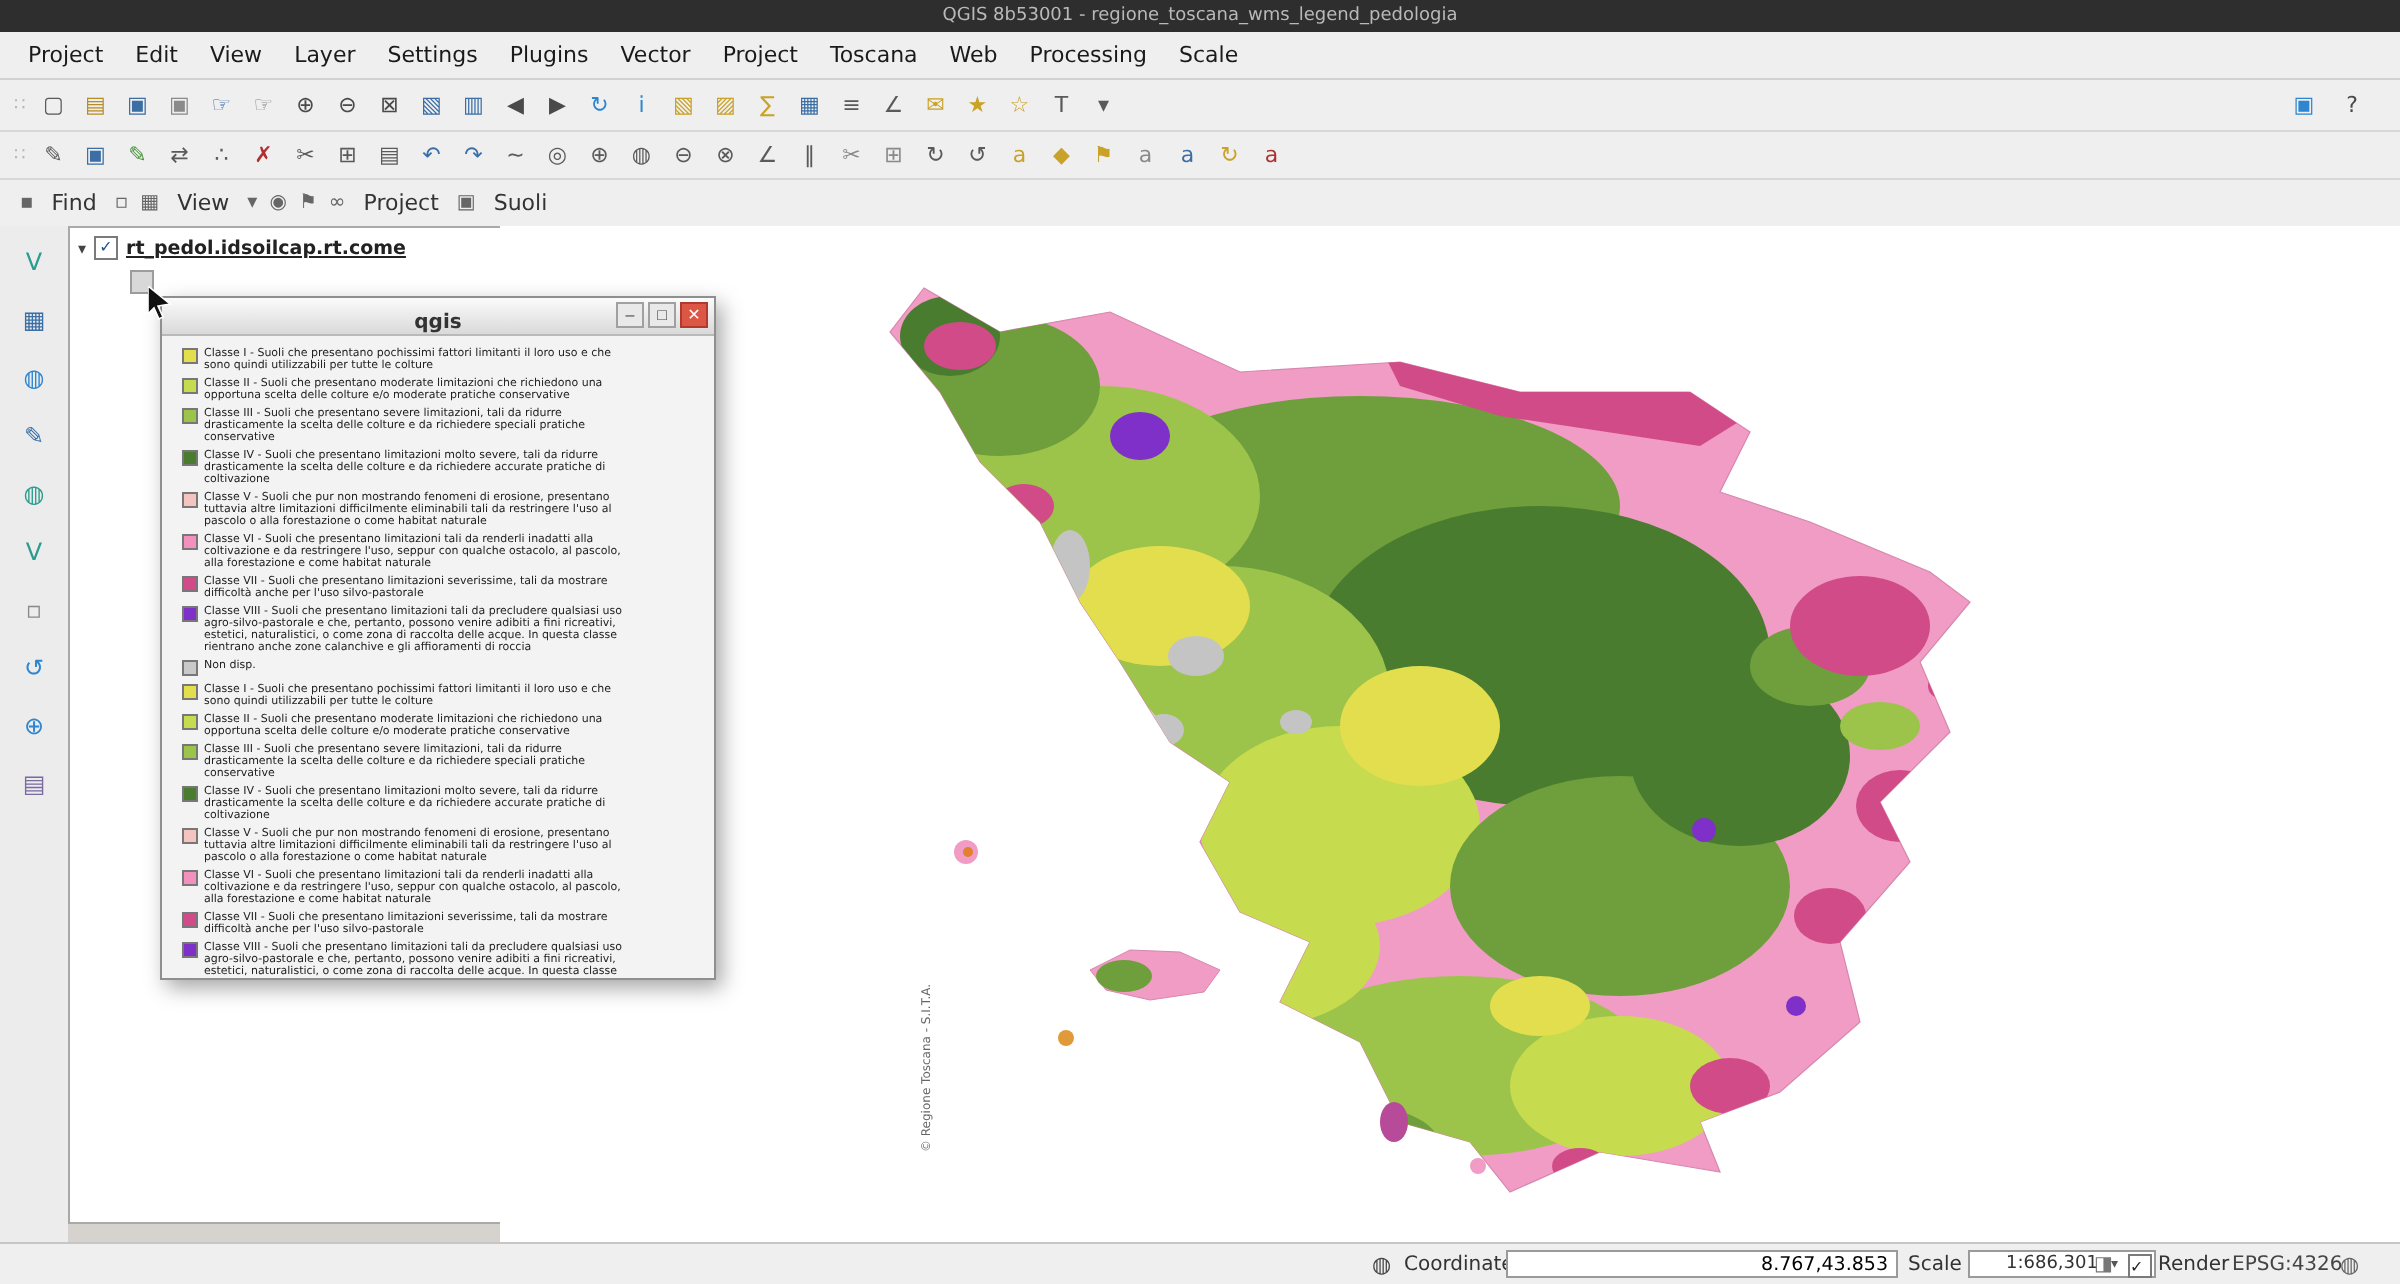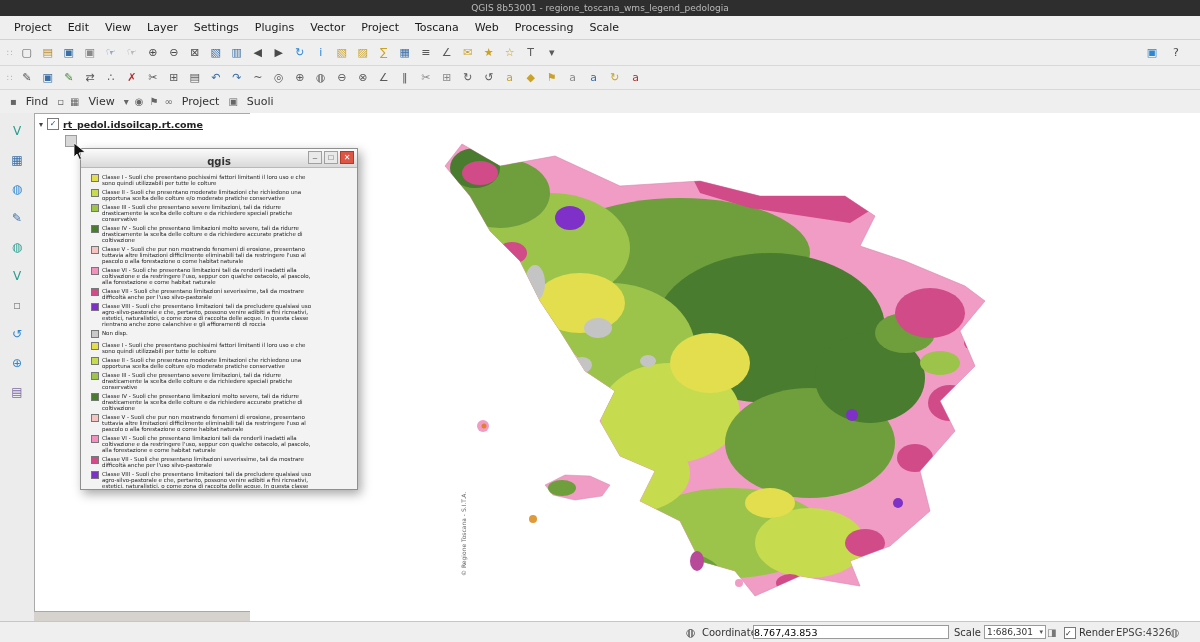--- a/index.html
+++ b/index.html
@@ -74,24 +74,24 @@
   .legend-swatch{width:8px;height:8px;border:1px solid #777;flex:none;box-sizing:border-box;}
   .legend-text{font-size:5.5px;line-height:6px;color:#222;max-width:215px;}
   
   .statusbar{position:absolute;left:0;right:0;bottom:0;height:20px;background:#efefef;
     border-top:1px solid #c6c6c6;font-size:10px;color:#333;}
   .statusbar>*{position:absolute;top:0;height:20px;display:flex;align-items:center;}
   .status-link{left:545px;color:#1a5fb4;text-decoration:underline;cursor:pointer;}
   .status-globe{left:686px;font-size:11px;color:#444;}
   .coord-label{left:702px;}
   .coord-input{position:absolute;left:753px;top:3px;width:190px;height:12px;border:1px solid #9a9a9a;
-    background:#fff;font-size:9.5px;text-align:left;padding:0 4px 0 0;font-family:inherit;}
+    background:#fff;font-size:9.5px;text-align:right;padding:0 4px 0 0;font-family:inherit;}
   .scale-label{left:954px;}
   .scale-combo{position:absolute;left:984px;top:3px;width:56px;height:12px;border:1px solid #9a9a9a;
-    background:#fff;font-size:9px;display:flex;align-items:center;padding:0 2px;justify-content:space-between;}
+    background:#fff;font-size:9px;display:flex;align-items:center;padding:0 18px;justify-content:space-between;}
   .cam-icon{left:1047px;font-size:10px;color:#777;}
   .render-check{position:absolute;left:1064px;top:5px;width:10px;height:10px;border:1px solid #7a7a7a;
     background:#fff;font-size:8px;line-height:9px;text-align:center;color:#222;}
   .render-label{left:1079px;}
   .epsg-label{left:1116px;color:#444;}
   .proj-icon{left:1170px;font-size:11px;color:#666;}
   
   .cursor{position:absolute;left:74px;top:143px;z-index:60;}
 </style>
 </head>

